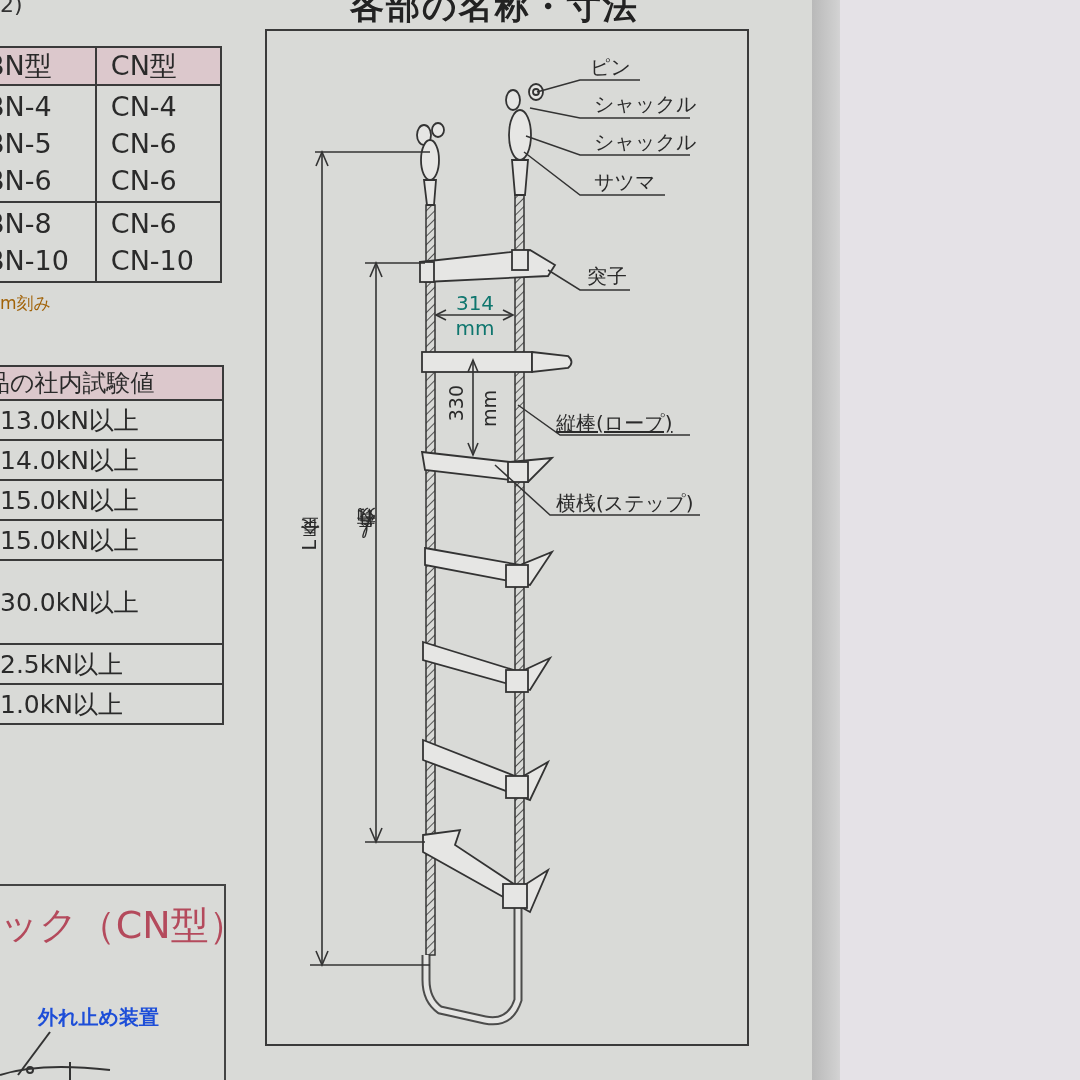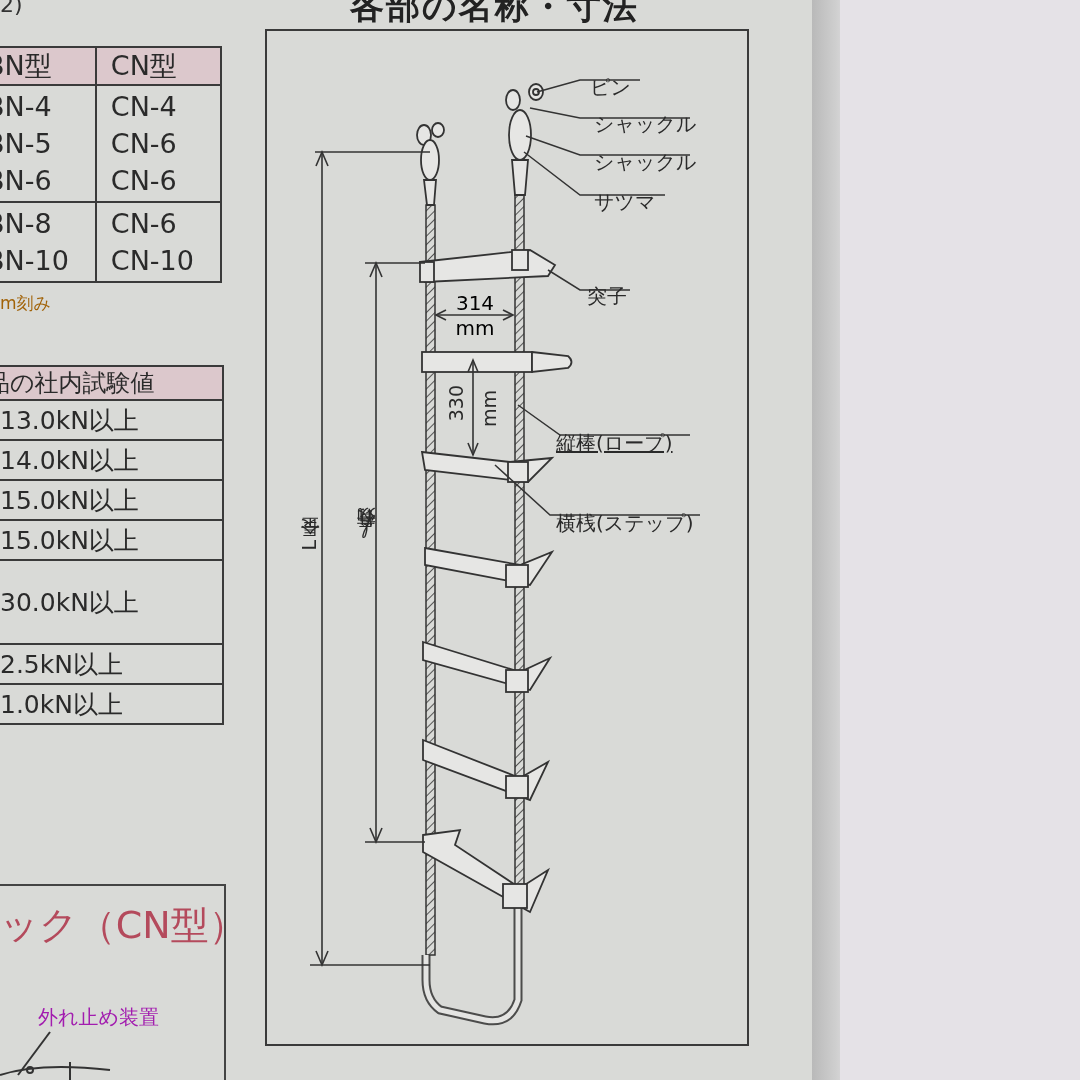--- a/index.html
+++ b/index.html
@@ -41,27 +41,27 @@
   .note { position:absolute; left:0; top:292px; font-size:17px; color:#a16207; }
   #test-table { left:-30px; top:365px; width:254px; }
   #test-table th { height:30px; font-size:24px; }
   #test-table td { height:38px; font-size:25px; padding-left:28px; }
   #test-table td.tall { height:82px; }
   .hook-box {
     position:absolute; left:-10px; top:884px; width:232px; height:220px;
     border:2px solid #444;
   }
   .hook-title { position:absolute; left:0; top:900px; font-size:38px; color:#b44a5c; white-space:nowrap; }
-  .hook-label { position:absolute; left:38px; top:1004px; font-size:20px; color:#a21caf; }
+  .hook-label { position:absolute; left:38px; top:1004px; font-size:20px; color:#1d4ed8;font-weight:bold; }
   .diagram-box {
     position:absolute; left:265px; top:29px; width:480px; height:1013px;
     border:2px solid #3a3a3a;
   }
-  .callout { position:absolute; font-size:20px; color:#2a2a2a; white-space:nowrap;margin-top:20px; }
-  .dim { position:absolute; font-size:20px; color:#000000; text-align:center; line-height:22px; }
+  .callout { position:absolute; font-size:20px; color:#2a2a2a; white-space:nowrap; }
+  .dim { position:absolute; font-size:20px; color:#0f766e; text-align:center; line-height:22px; }
   .vert { position:absolute; writing-mode:vertical-rl; font-size:19px; color:#2a2a2a; }
   svg.draw { position:absolute; left:0; top:0; }
 </style>
 </head>
 <body>
 
 <div class="page"></div>
 <div class="page-shadow"></div>
 <div class="cloth"></div>
 

